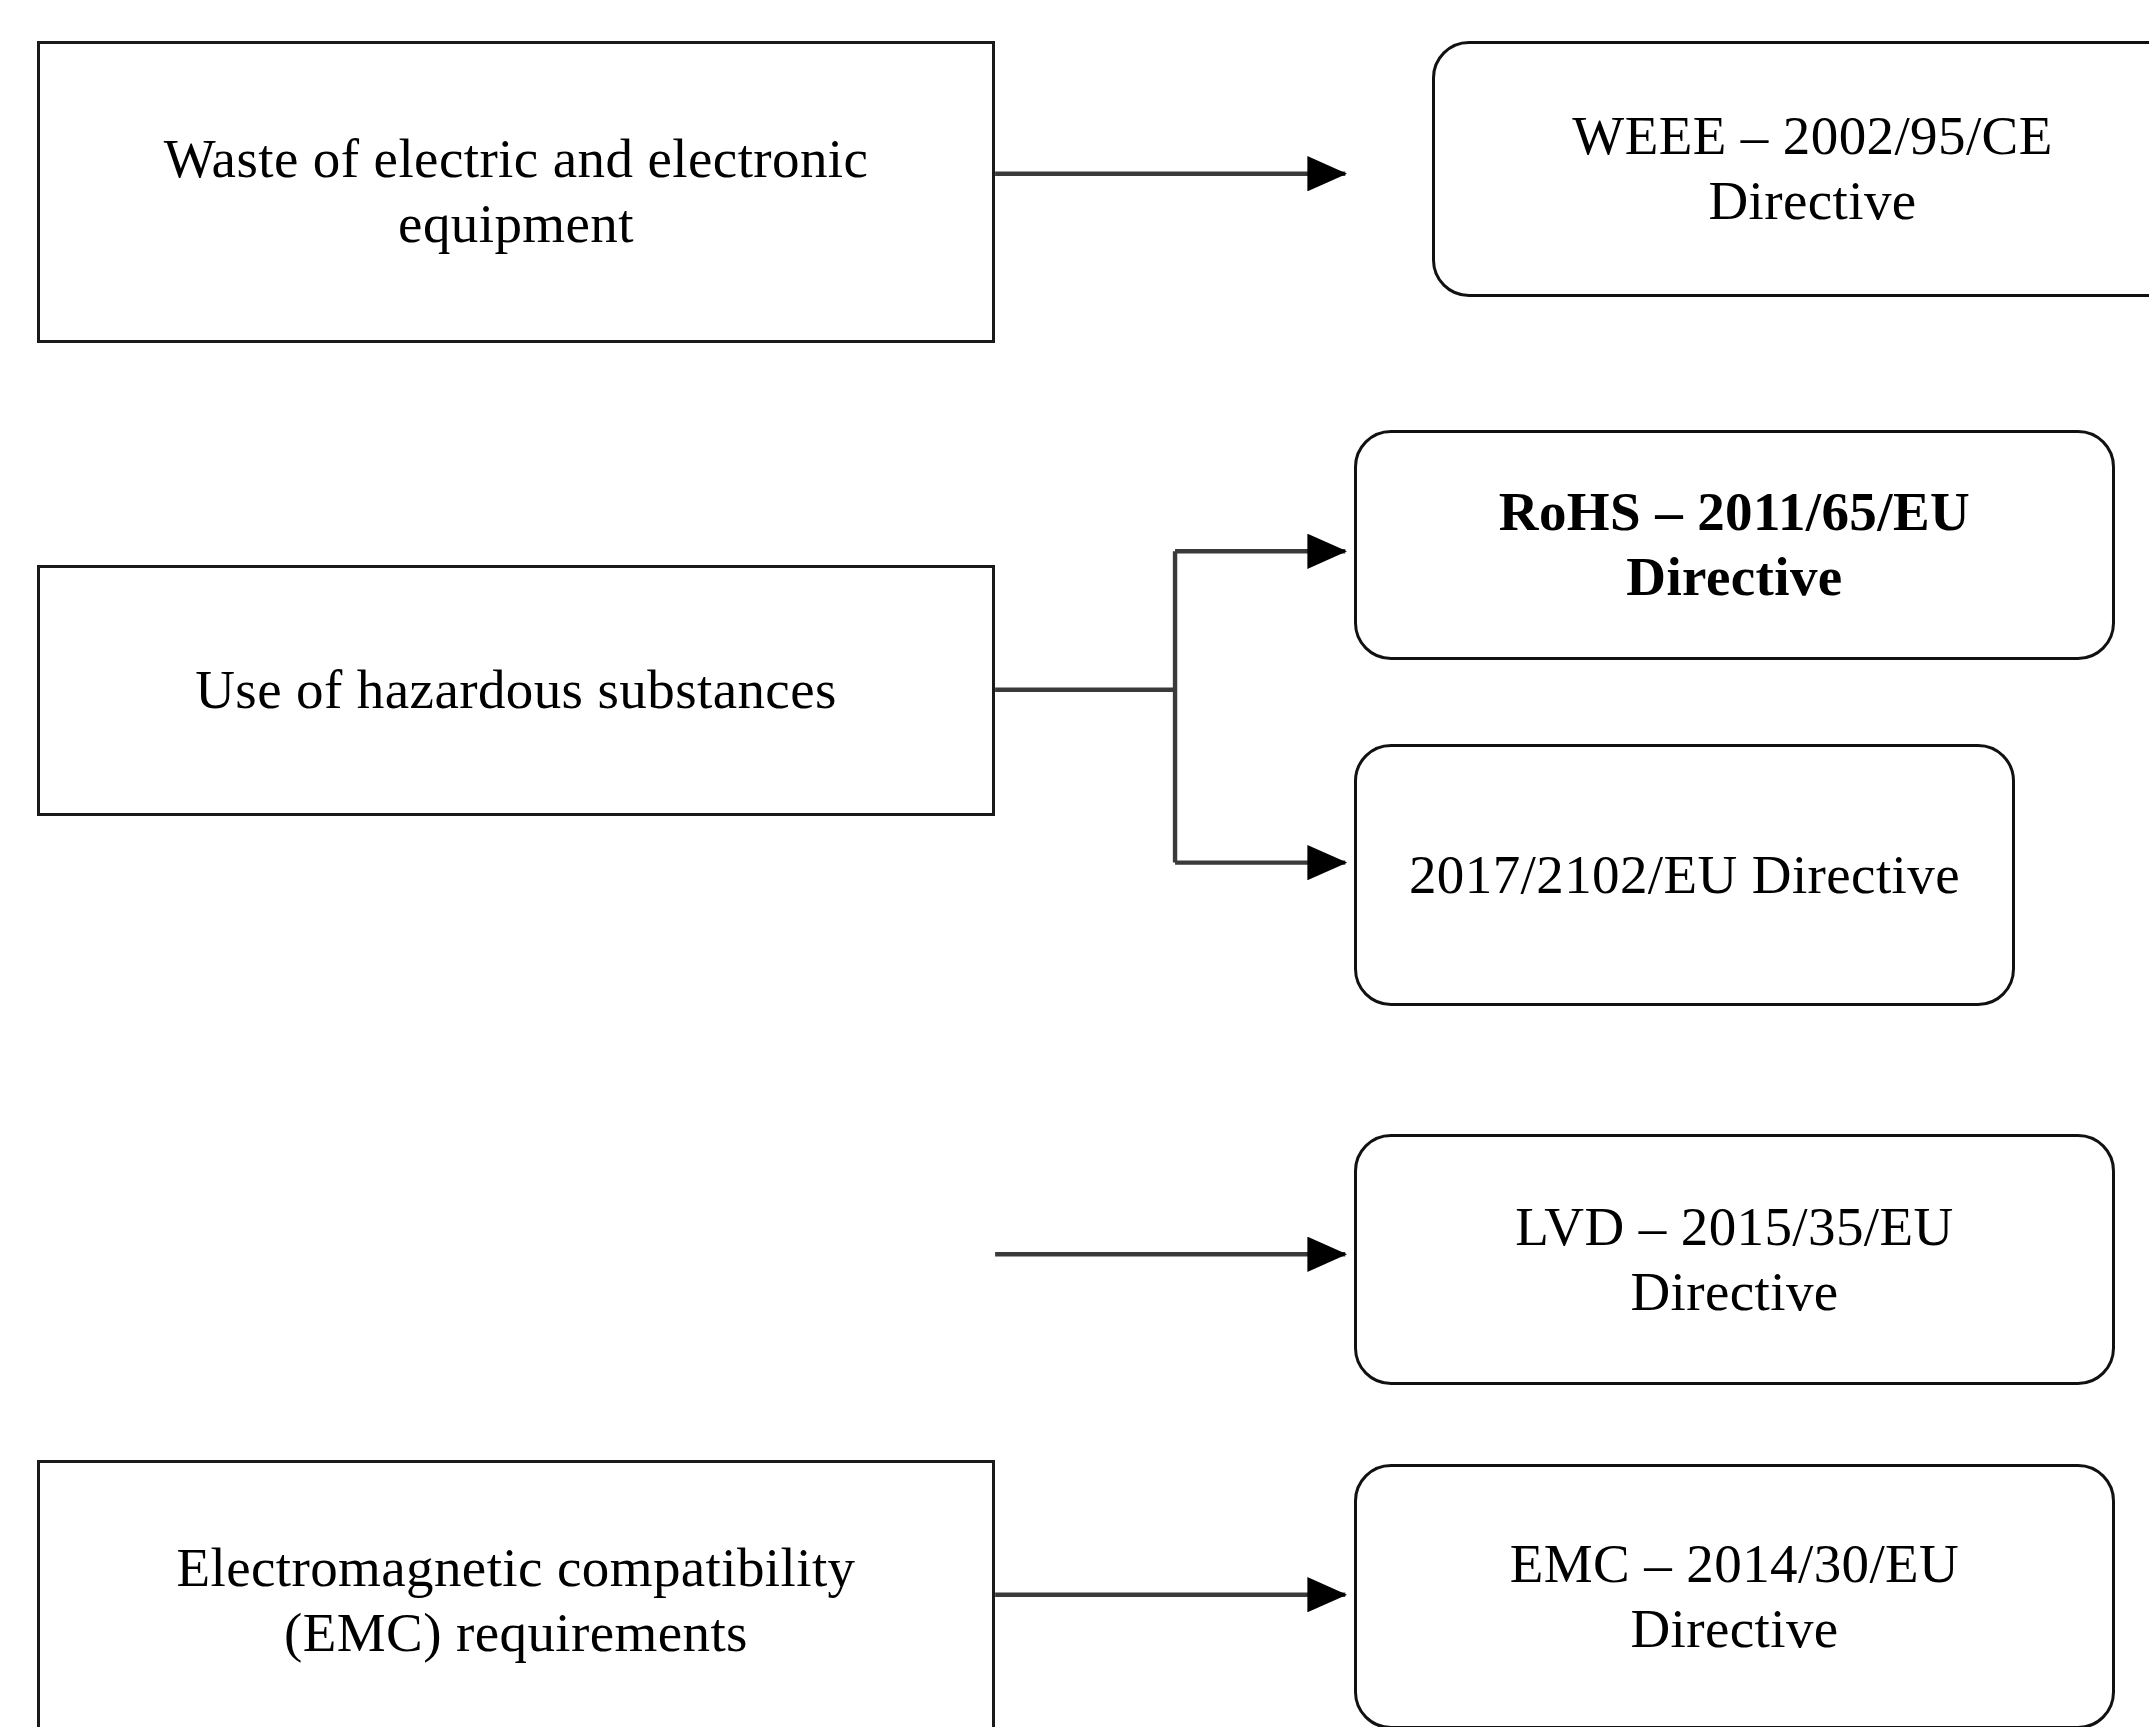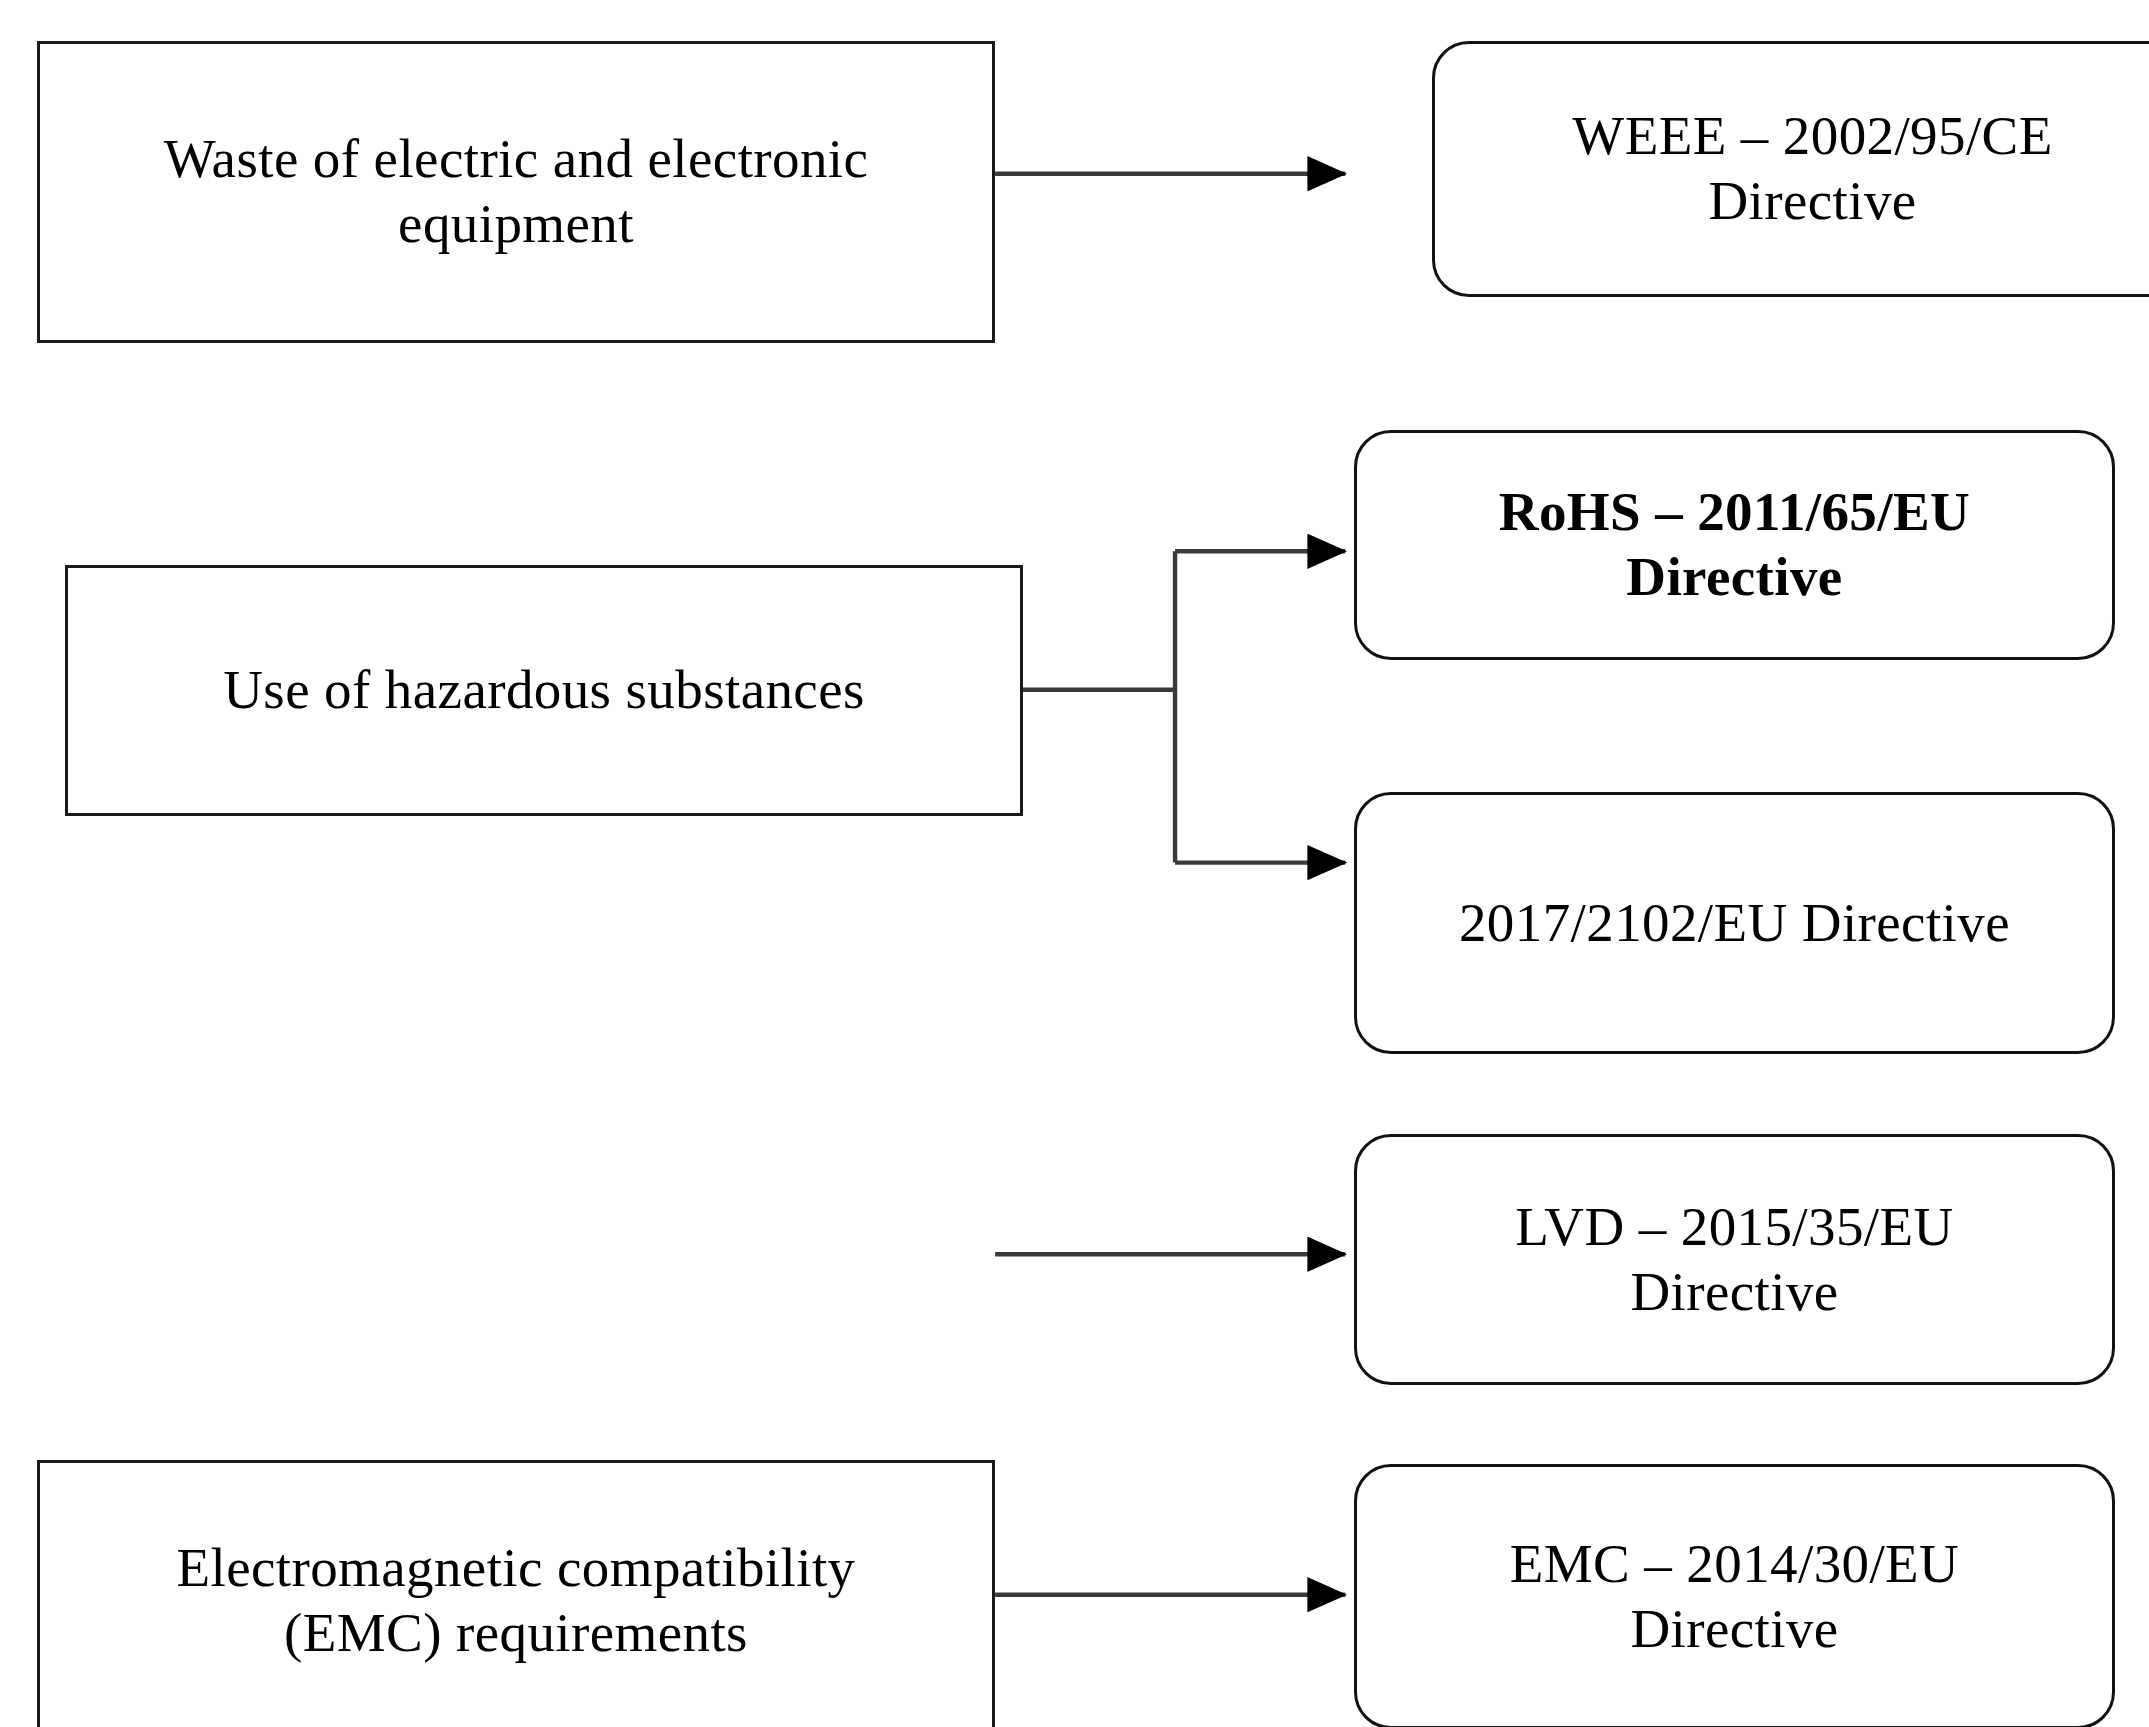--- a/index.html
+++ b/index.html
@@ -100,41 +100,41 @@
     <g>
       <path class="conn-line" d="M1128,1808 L1525,1808" marker-end="url(#arrowhead)"></path>
     </g>
   </svg>
 
   <div class="node rect" style="left:37px; top:41px; width:958px; height:302px;">
     <span class="node-label">Waste of electric and electronic
 equipment</span>
   </div>
 
-  <div class="node rect" style="left:37px; top:565px; width:958px; height:251px;margin-left:28px;">
+  <div class="node rect" style="left:37px; top:565px; width:958px; height:251px;">
     <span class="node-label">Use of hazardous substances</span>
   </div>
 
 
   <div class="node rect" style="left:37px; top:1460px; width:958px; height:282px;">
     <span class="node-label">Electromagnetic compatibility
 (EMC) requirements</span>
   </div>
 
   <div class="node rounded" style="left:1432px; top:41px; width:761px; height:256px;">
     <span class="node-label">WEEE – 2002/95/CE
 Directive</span>
   </div>
 
   <div class="node rounded" style="left:1354px; top:430px; width:761px; height:230px;font-weight:bold;">
     <span class="node-label">RoHS – 2011/65/EU
 Directive</span>
   </div>
 
-  <div class="node rounded" style="left:1354px; top:744px; width:761px; height:262px;margin-top:48px;">
+  <div class="node rounded" style="left:1354px; top:744px; width:661px; height:262px;">
     <span class="node-label">2017/2102/EU Directive</span>
   </div>
 
   <div class="node rounded" style="left:1354px; top:1134px; width:761px; height:251px;">
     <span class="node-label">LVD – 2015/35/EU
 Directive</span>
   </div>
 
   <div class="node rounded" style="left:1354px; top:1464px; width:761px; height:265px;">
     <span class="node-label">EMC – 2014/30/EU

